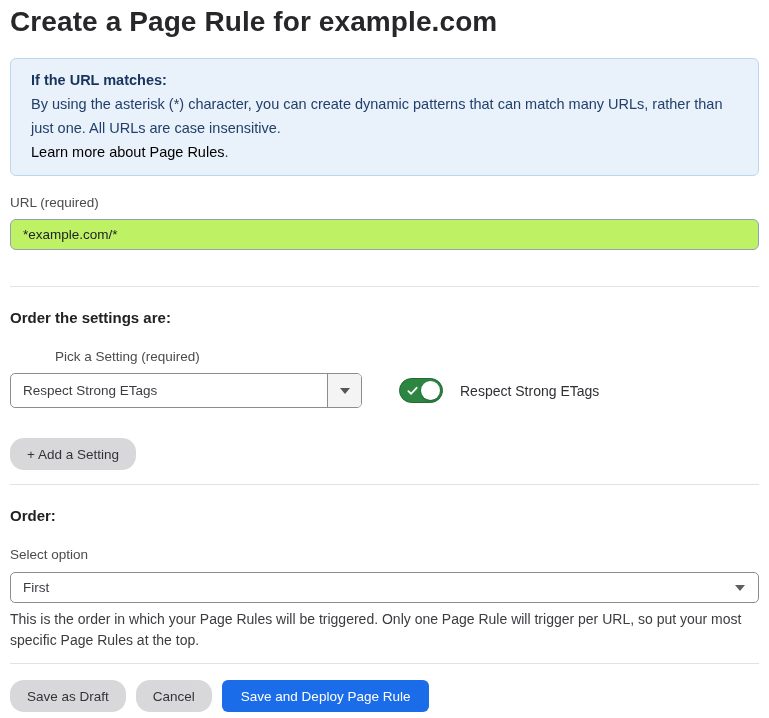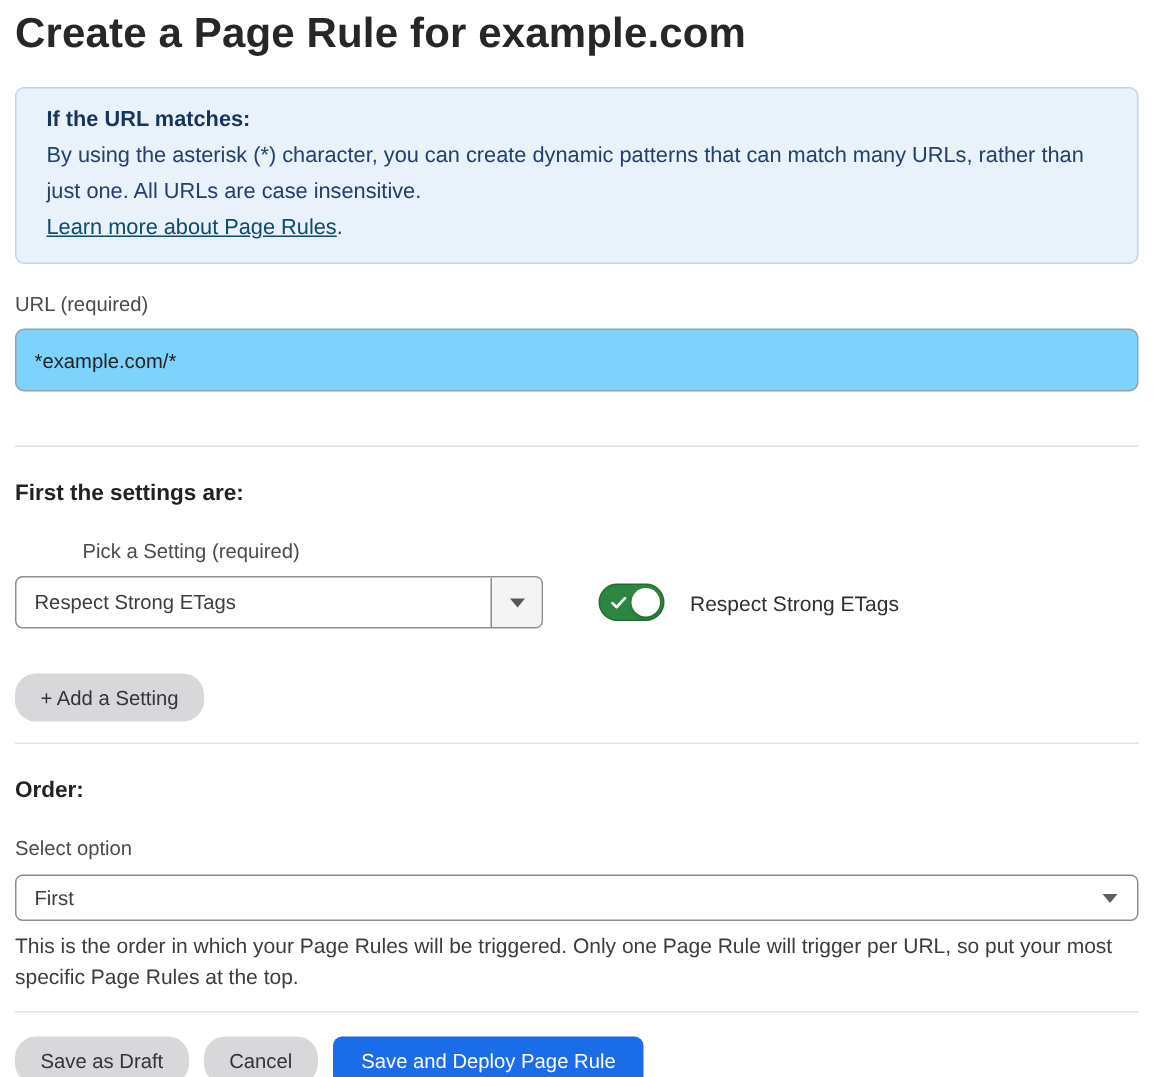--- a/index.html
+++ b/index.html
@@ -20,29 +20,29 @@
     background: #e9f1fb;
     border: 1px solid #bcd6f0;
     border-radius: 6px;
     padding: 9px 20px 11px 20px;
     color: #22406b;
     font-size: 14.5px;
     line-height: 24px;
   }
   .info-heading { font-weight: 700; color: #16345e; }
   .info-body { max-width: 700px; }
-  .info-link { color: #0c4a6e; text-decoration: underline; cursor: pointer; }
+  .info-link { color: #000000; cursor: pointer; }
   .field-label {
     display: block;
     font-size: 13.5px; line-height: 17px; color: #4b4b4f;
     margin-top: 18px; margin-bottom: 8px;
   }
   .url-input {
-    width: 100%; height: 42px;
-    background: #7dd3fc;
+    width: 100%; height: 31px;
+    background: #bef264;
     border: 1px solid #93a0b4;
     border-radius: 6px;
     padding: 0 12px;
     font-family: "Liberation Sans", sans-serif;
     font-size: 13.5px; color: #222327;
     outline: none;
   }
   .divider {
     border: none; border-top: 1px solid #e2e2e4;
     margin-top: 36px;
@@ -142,21 +142,21 @@
     <div class="info-heading">If the URL matches:</div>
     <div class="info-body">By using the asterisk (*) character, you can create dynamic patterns that can match many URLs, rather than just one. All URLs are case insensitive.</div>
     <div class="info-link-line"><a class="info-link">Learn more about Page Rules</a><span>.</span></div>
   </div>
 
   <label class="field-label">URL (required)</label>
   <input type="text" class="url-input" value="*example.com/*" style="">
 
   <hr class="divider">
 
-  <h2 class="section-heading">First the settings are:</h2>
+  <h2 class="section-heading">Order the settings are:</h2>
 
   <label class="field-label" style="margin-top:20px;margin-left:45px;">Pick a Setting (required)</label>
 
   <div class="settings-row">
     <div class="select-box setting-select">
       <span class="select-text">Respect Strong ETags</span>
       <span class="arrow-section">
         <span class="tri-down"></span>
       </span>
     </div>

